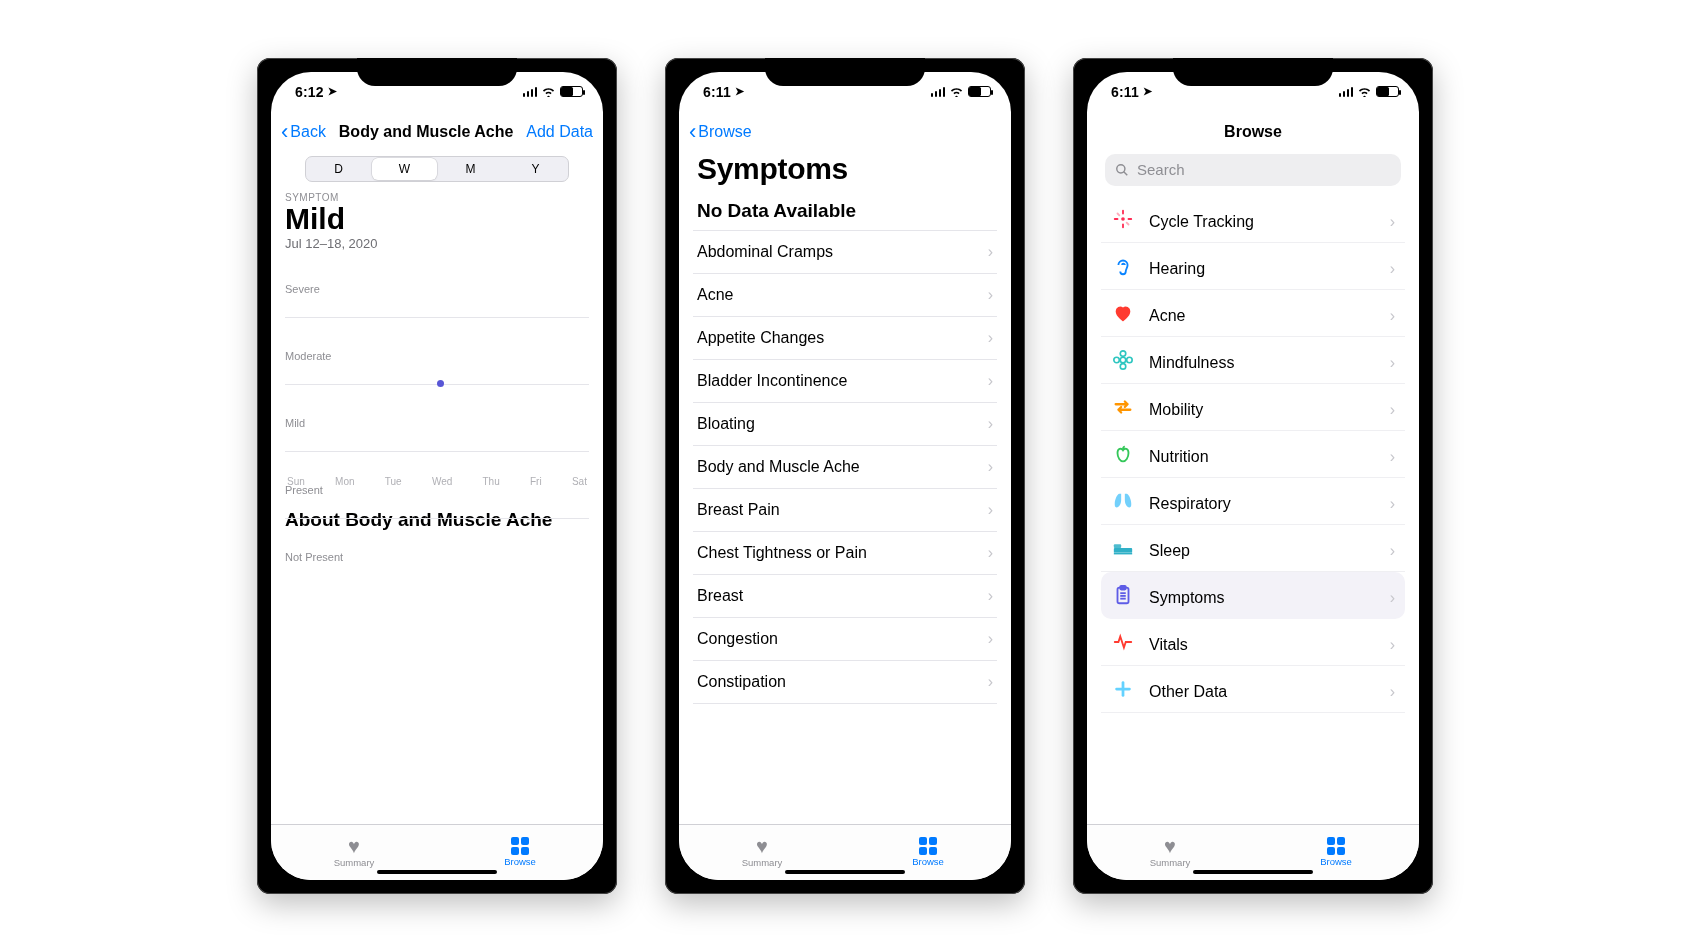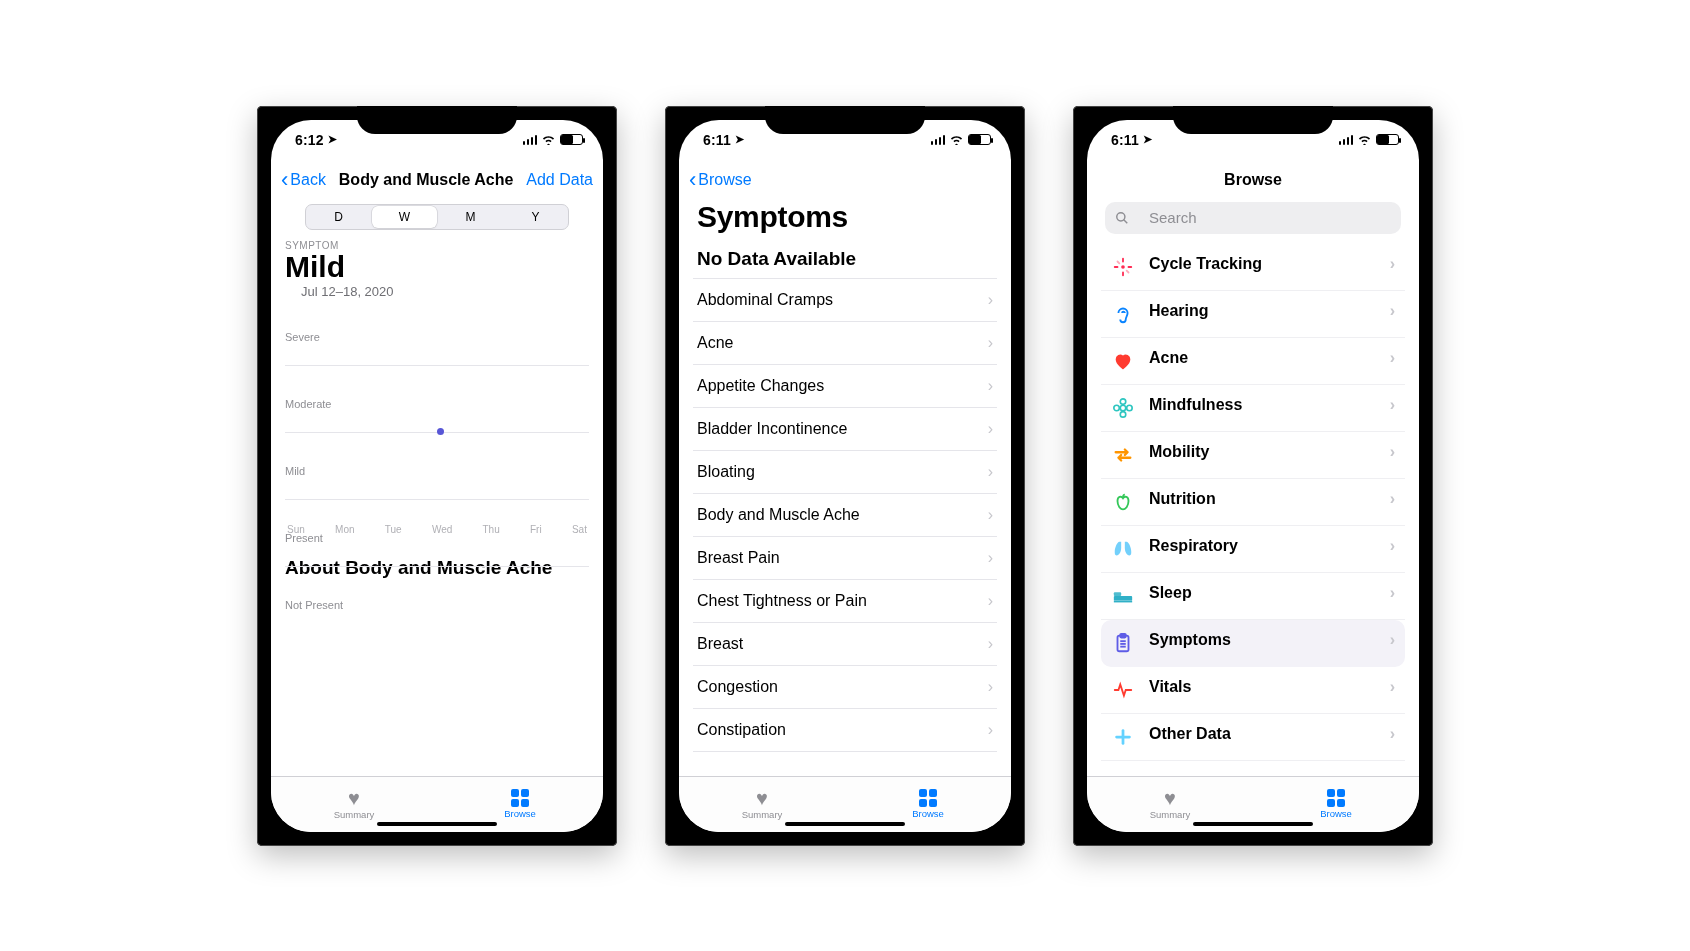--- a/index.html
+++ b/index.html
@@ -8,23 +8,23 @@
     font-family: -apple-system, "SF Pro Text", "Helvetica Neue", Arial, sans-serif;
     width: 1690px;
     height: 951px;
     display: flex;
     align-items: center;
     justify-content: center;
     gap: 48px;
   }
   .phone {
     width: 360px;
-    height: 740px;
+    height: 836px;
     background: #000;
-    border-radius: 5px;
+    border-radius: 13px;
     padding: 14px;
     position: relative;
     box-shadow: 0 0 0 1px #444 inset, 0 10px 30px rgba(0,0,0,.25);
   }
   .screen {
     background: #fff;
     width: 100%;
     height: 100%;
     border-radius: 40px;
     overflow: hidden;
@@ -99,21 +99,21 @@
   .content { flex:1; overflow:hidden; padding: 0 14px; }
 
   
   .seg-control { display:flex; border:0.5px solid #d0d0d5; border-radius:7px; overflow:hidden; margin: 4px 20px 10px; height:26px; font-size:12px;}
   .seg-item { flex:1; display:flex; align-items:center; justify-content:center; color:#000; }
   .seg-item.selected { background:#fff; box-shadow: 0 0 0 0.5px #c8c8cd, 0 1px 2px rgba(0,0,0,.1); border-radius:6px; margin:1px; }
   .seg-control { background:#efeff4; }
 
   .symptom-label { font-size:10px; color:#8e8e93; letter-spacing:.5px; margin-top:6px; }
   .severity-value { font-size:30px; font-weight:700; line-height:1.05; }
-  .date-range { font-size:13px; color:#6e6e73; margin-top:2px; margin-bottom:8px;margin-left:16px;}
+  .date-range { font-size:13px; color:#6e6e73; margin-top:2px; margin-bottom:8px;}
 
   .chart-area { position:relative; height:190px; }
   .chart-row { height: 38px; border-bottom: 0.5px solid #e5e5ea; display:flex; align-items:flex-start;margin-top:29px;}
   .chart-row-label { font-size:11px; color:#8e8e93; padding-top:3px;}
   .chart-days { display:flex; justify-content:space-between; font-size:10px; color:#b0b0b5; margin-top:6px; padding: 0 2px;}
   .chart-dot { position:absolute; width:7px; height:7px; background:#5856d6; border-radius:50%; }
 
   .about-heading { font-size:19px; font-weight:700; margin-top:22px; margin-bottom:10px;}
   .about-body { font-size:14px; line-height:1.38; color:#000; padding-left:14px; padding-right: 2px; }
   .about-body p { margin-bottom: 14px; }
@@ -125,27 +125,26 @@
     display:flex; justify-content:space-between;
     padding: 12px 4px 12px 4px; border-bottom: 0.5px solid #e5e5ea;
     font-size:16px;
   }
   .list-row:first-of-type { border-top: 0.5px solid #e5e5ea; }
   .chev-r { color:#c7c7cc; font-size:16px; }
 
   
   .search-bar {
     background:#eeeef0; border-radius:10px; height:32px; display:flex; align-items:center;
-    padding: 0 10px; margin: 2px 4px 10px; color:#8e8e93; font-size:15px; gap:20px;
+    padding: 0 10px; margin: 2px 4px 10px; color:#8e8e93; font-size:15px; gap:8px;
   }
   .cat-row {
-    display:flex; align-items:flex-start; gap:14px;
+    display:flex; align-items:flex-end; gap:14px;
     padding: 11px 10px; border-bottom: 0.5px solid #efeff2;
     font-size:16px;
-    font-weight:bold;
   }
   .cat-row.selected { background:#f3f2f8; border-radius:10px; border-bottom-color: transparent; }
   .cat-icon { width:24px; height:24px; display:flex; align-items:center; justify-content:center; flex-shrink:0;}
   .cat-label { flex:1; }
 
   
   .tab-bar {
     height: 56px;
     border-top: 0.5px solid #d0d0d5;
     display:flex;

